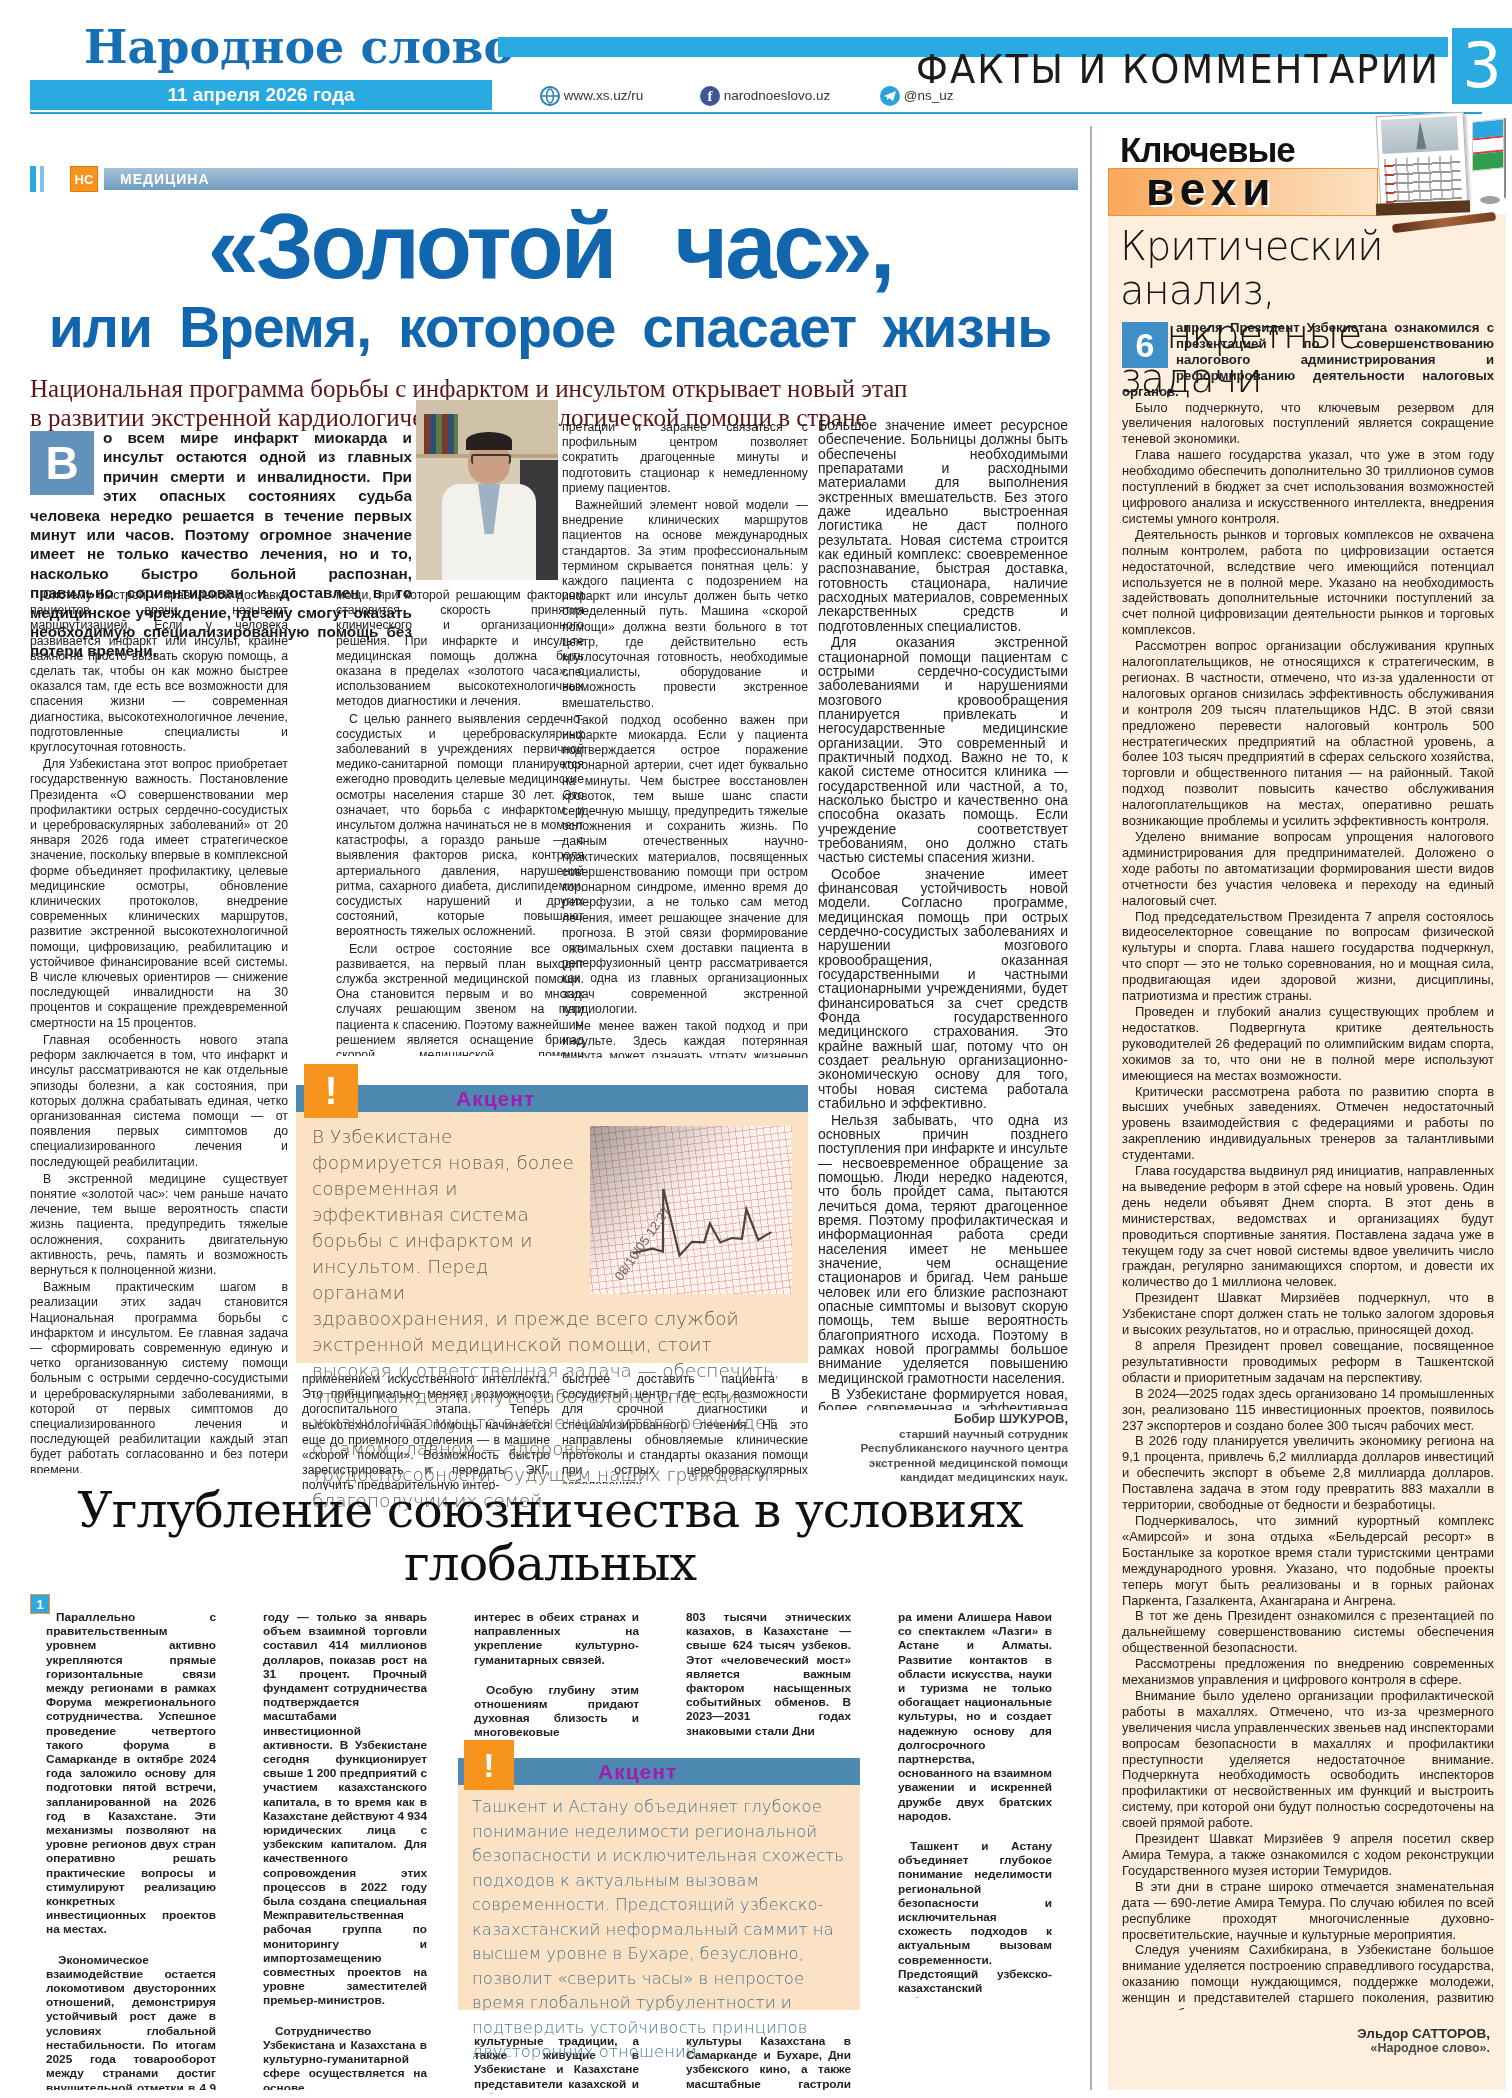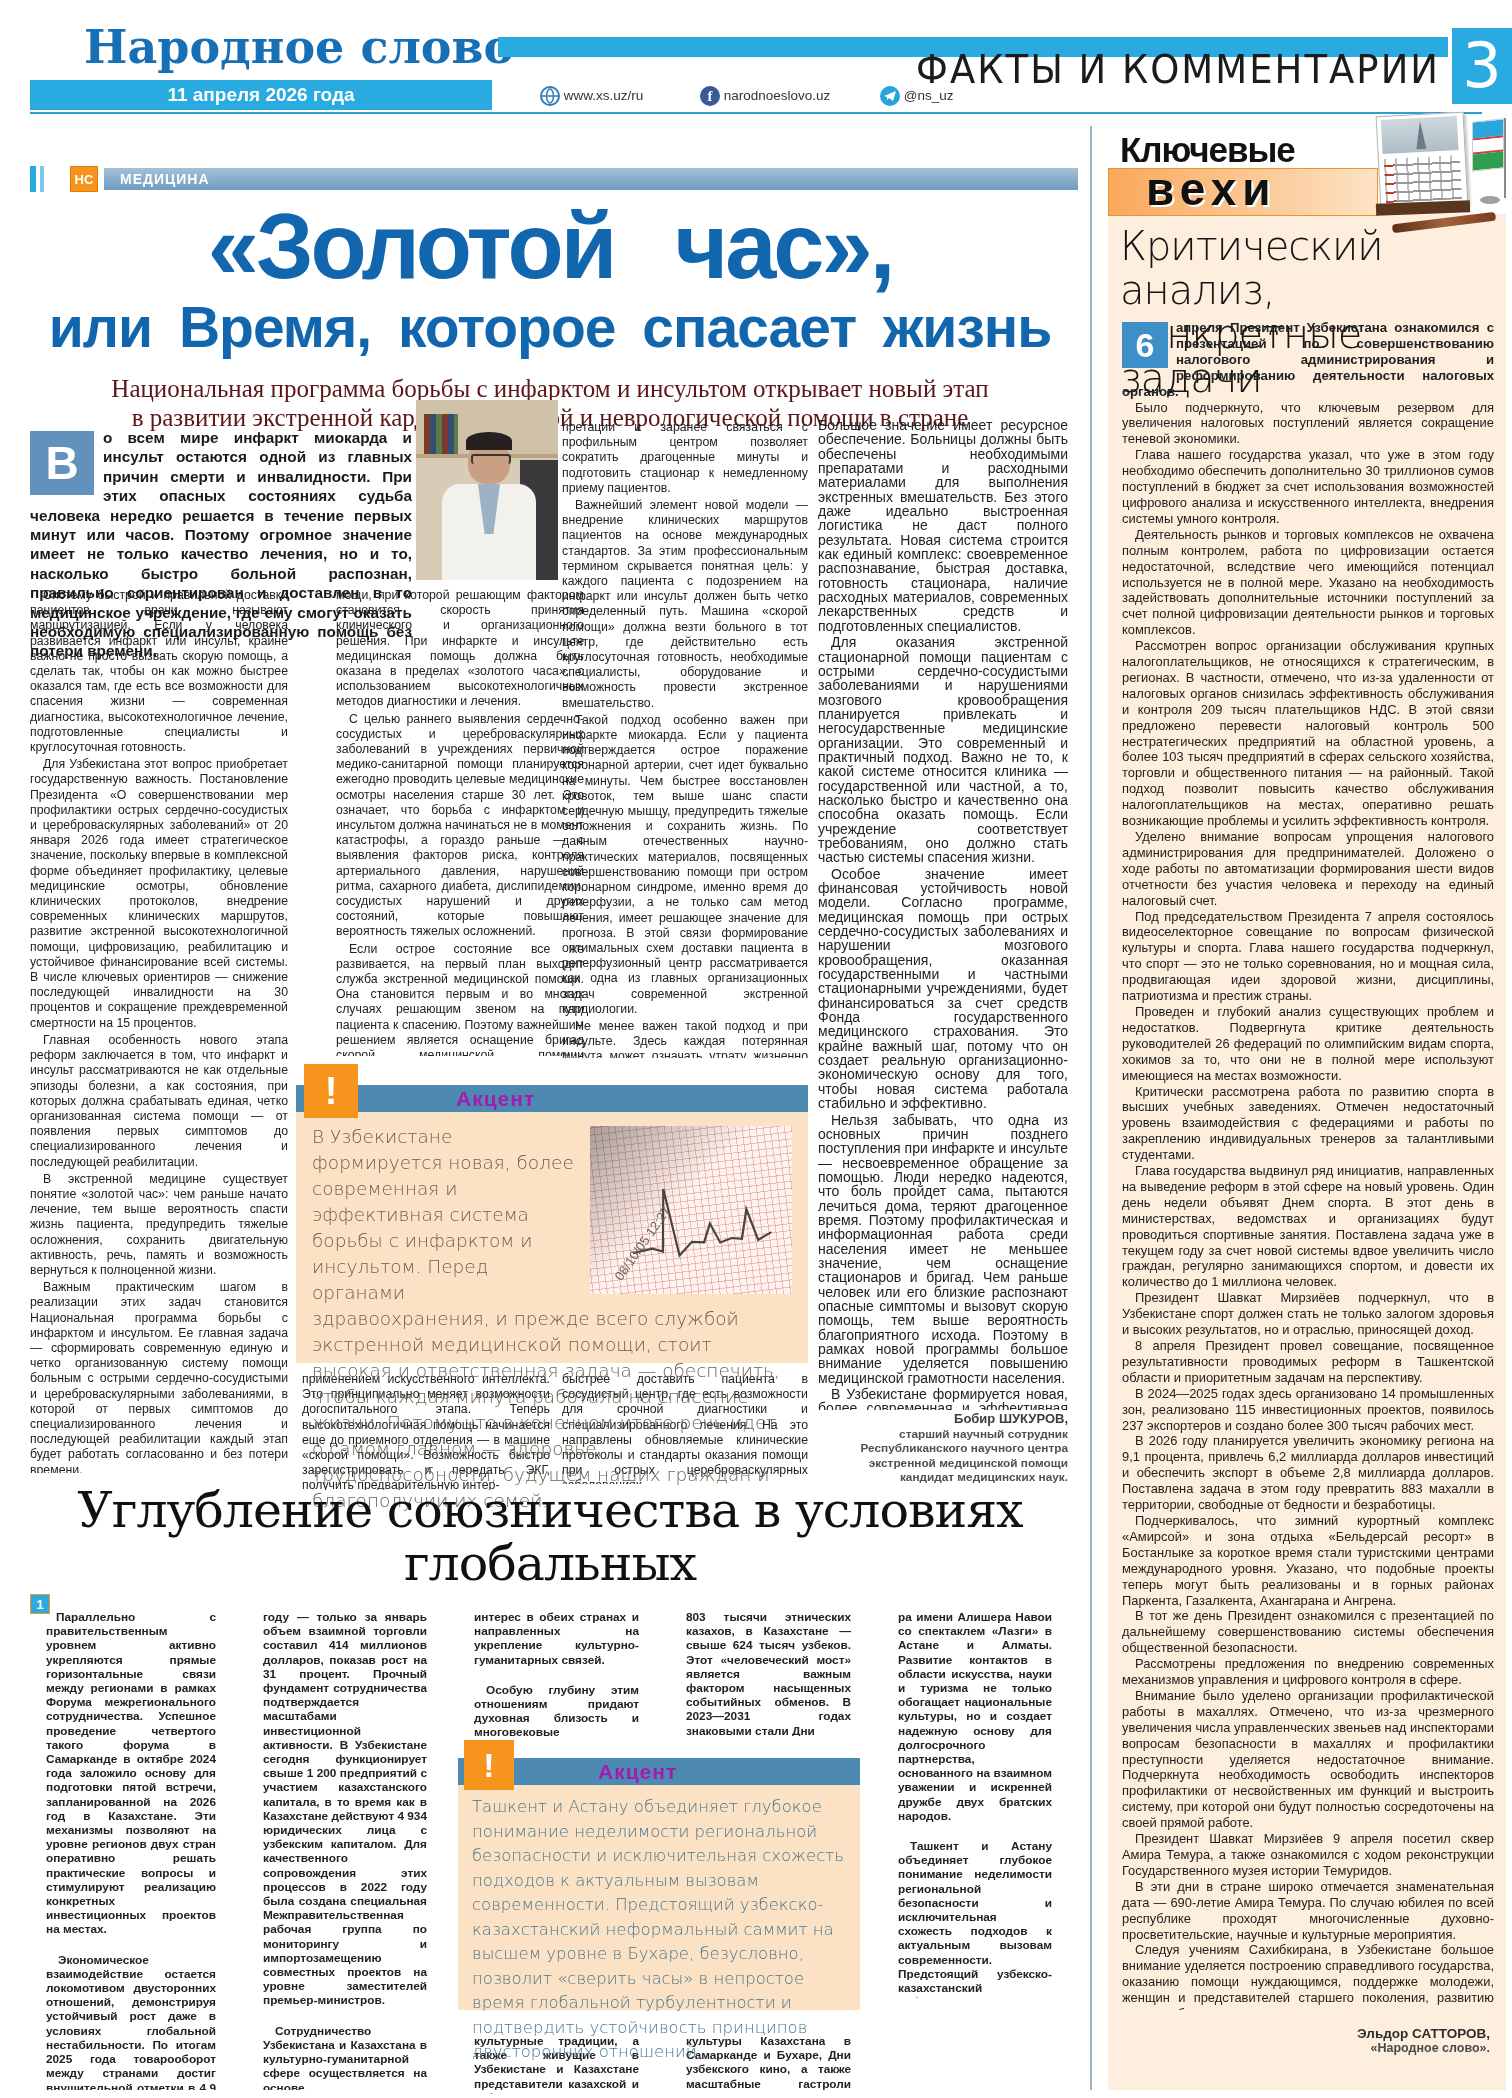--- a/index.html
+++ b/index.html
@@ -24,21 +24,21 @@
   .tick2{left:40px;top:166px;width:4px;height:26px;background:#7fc4e8;}
   .nsbadge{left:70px;top:166px;width:28px;height:26px;background:#f7941e;color:#fff;
            font-weight:bold;font-size:13px;text-align:center;line-height:26px;border:1px solid #e07b00;box-sizing:border-box;}
   .rubbar{left:98px;top:168px;width:974px;height:22px;background:linear-gradient(#a3c0d8,#6f9cc0);margin-left:6px;}
   .rubbar span{margin-left:16px;color:#fff;font-weight:bold;font-size:14px;letter-spacing:1px;line-height:22px;display:inline-block;}
   
   .h1a{left:30px;top:196px;width:1040px;text-align:center;color:#1266ae;font-weight:bold;
        font-size:92px;letter-spacing:-3px;word-spacing:38px;line-height:100px;}
   .h1b{left:30px;top:296px;width:1040px;text-align:center;color:#1266ae;font-weight:bold;
        font-size:57px;letter-spacing:-1px;word-spacing:12px;line-height:62px;}
-  .subt{left:30px;top:374px;width:1040px;text-align:center;font-family:"Liberation Serif",serif;
+  .subt{left:30px;top:374px;width:1040px;font-family:"Liberation Serif",serif;
         font-size:25px;line-height:29px;color:#5c1616;}
   .lead{left:30px;top:428px;width:382px;height:160px;font-weight:bold;font-size:15.3px;
         line-height:19.4px;text-align:justify;}
   .dropcap{float:left;width:64px;height:64px;background:#6292bc;color:#fff;text-align:center;
            line-height:64px;font-size:46px;font-weight:bold;margin:3px 9px 2px 0;}
   .photo-doc{left:416px;top:400px;width:142px;height:180px;background:#d9ccb6;overflow:hidden;}
   .col{position:absolute;font-size:12.3px;line-height:15.2px;text-align:justify;overflow:hidden;color:#222;}
   .col p{margin:0 0 2px 0;text-indent:13px;}
   .col p.cont{text-indent:0;}
   

